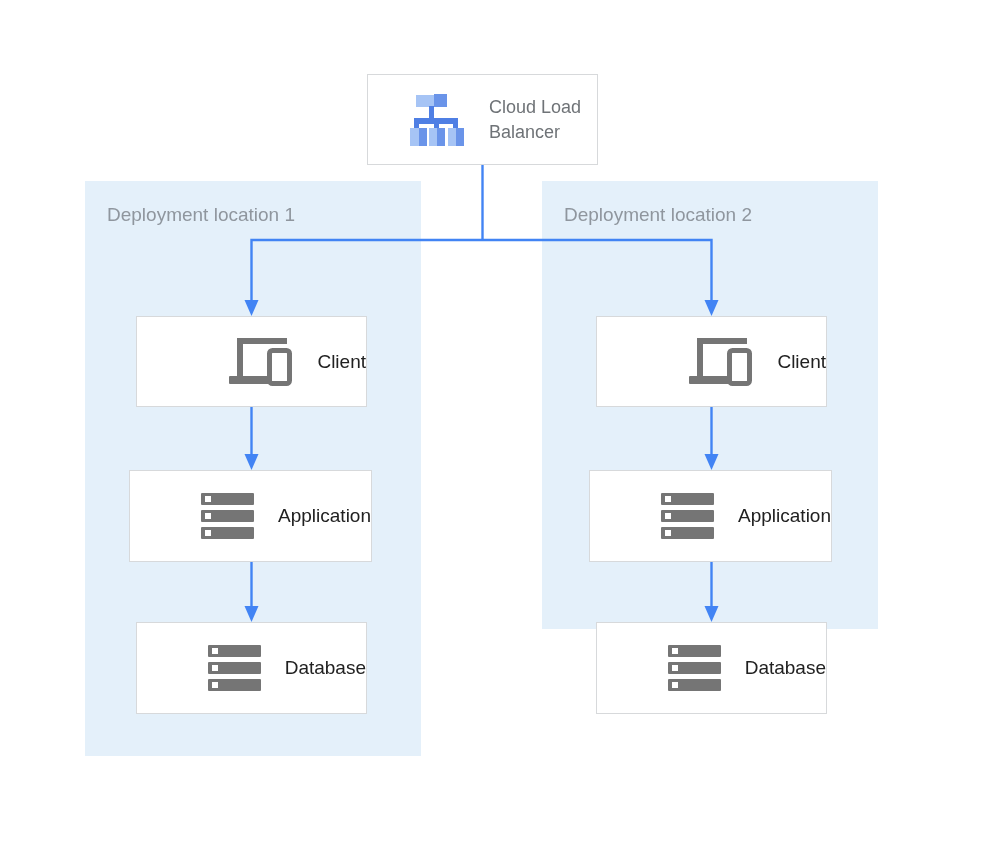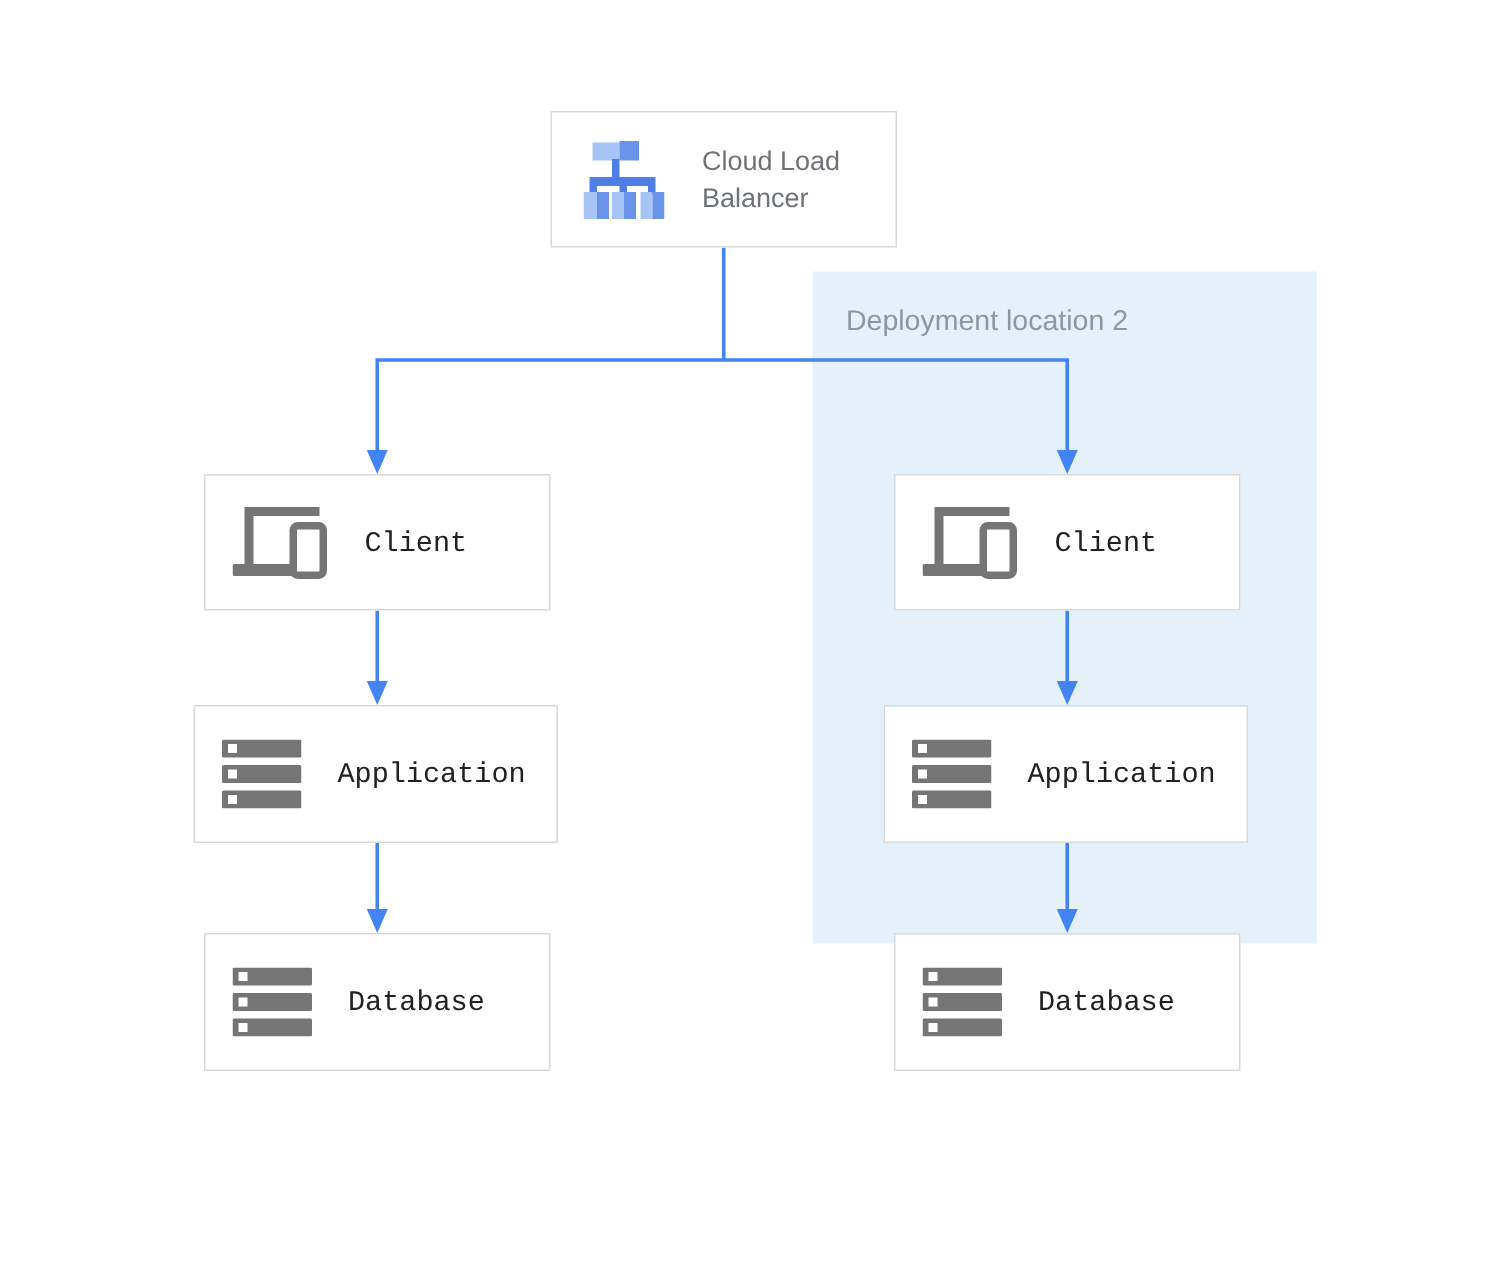--- a/index.html
+++ b/index.html
@@ -16,42 +16,45 @@
     white-space:nowrap;
   }
   .connectors{position:absolute;left:0;top:0;pointer-events:none;}
   .connectors path{stroke:var(--connector,#4284f4);stroke-width:2.4;fill:none;}
   .connectors polygon{fill:var(--connector,#4284f4);stroke:none;}
   .node{
     position:absolute;box-sizing:border-box;
     background:var(--node-background,#ffffff);
     border:1px solid var(--node-border,#d7d9db);
     display:flex;align-items:center;
-    padding-left:18px;gap:24px;
+    padding-left:18px;gap:24px;justify-content:flex-end;
   }
   .node-label{
-    font-size:19px;color:var(--node-label,#212121);white-space:nowrap;font-family:Liberation Mono, monospace;
+    font-size:19px;color:var(--node-label,#212121);white-space:nowrap;
   }
   .lb-label{
     font-size:18px;line-height:25px;color:var(--lb-label,#6f7377);
     max-width:108px;
   }
   .node-icon{display:inline-flex;flex:none;}
   .ic-gray{fill:var(--icon-gray,#757575);}
   .ic-white{fill:#ffffff;}
   .ic-lite{fill:var(--lb-icon-light,#a6c4f5);}
   .ic-dark{fill:var(--lb-icon-dark,#6a94e9);}
   .ic-stem{fill:var(--lb-icon-stem,#4f7fe4);}
   .phone-outline{fill:#ffffff;stroke:var(--icon-gray,#757575);stroke-width:5;}
 </style>
 </head>
 <body>
 
 <div class="canvas">
 
+  <section class="panel" style="left:85px;top:181px;width:336px;height:575px">
+    <div class="panel-label">Deployment location 1</div>
+  </section>
 
   <section class="panel" style="left:542px;top:181px;width:336px;height:448px">
     <div class="panel-label">Deployment location 2</div>
   </section>
 
   <svg class="connectors" width="996" height="856" viewBox="0 0 996 856" aria-hidden="true">
     <path d="M482.5 165 V240"></path>
     <path d="M251.5 301 V240 H711.5 V301"></path>
     <path d="M251.5 407 V455"></path>
     <path d="M711.5 407 V455"></path>

